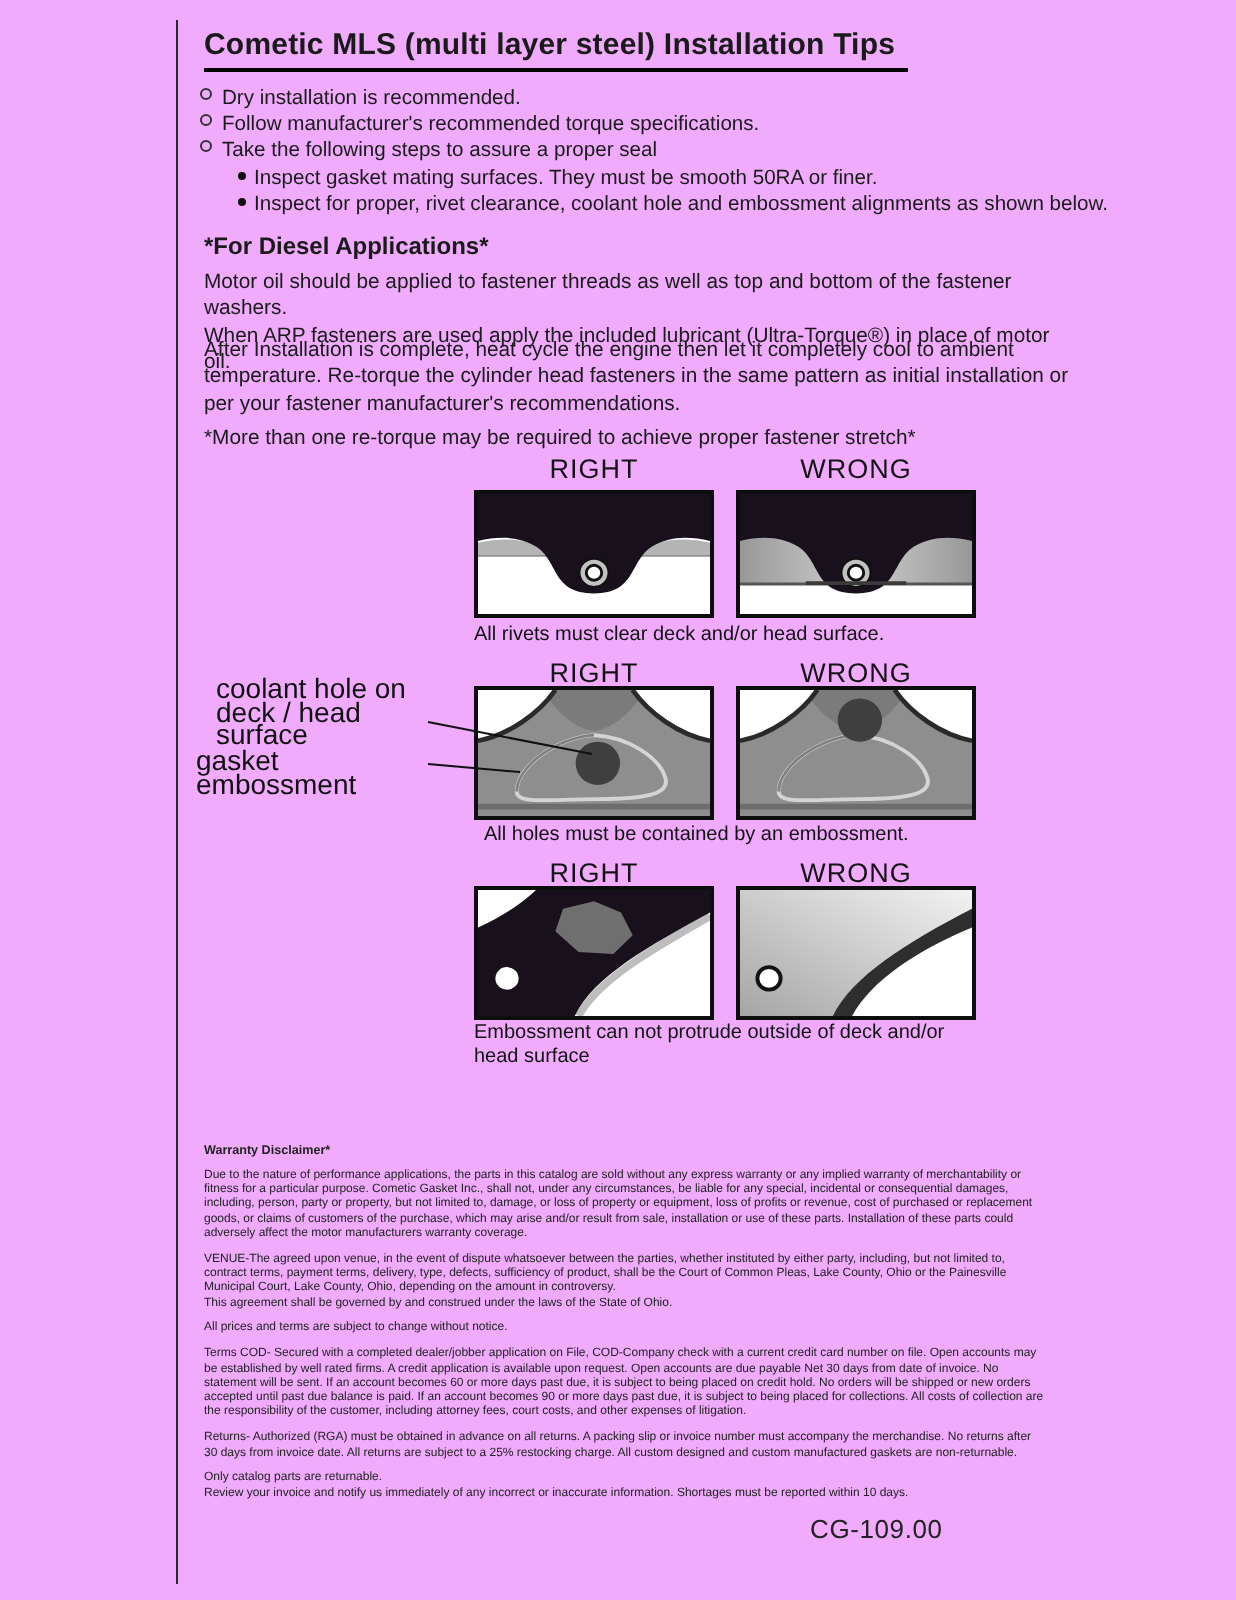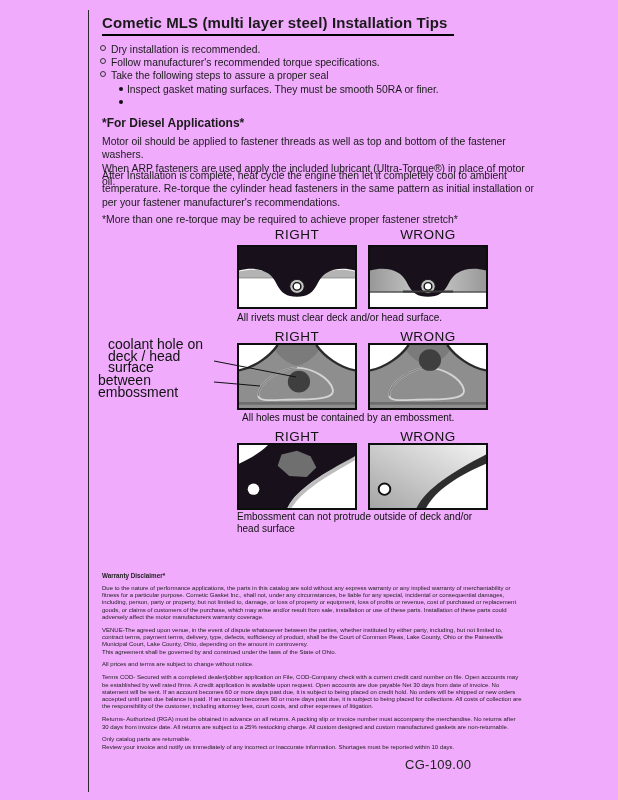--- a/index.html
+++ b/index.html
@@ -60,21 +60,21 @@
 
   <div class="vrule"></div>
 
   <h1 class="title">Cometic MLS (multi layer steel) Installation Tips</h1>
 
   <div class="bullets">
     <div class="bl"><span class="mk-open"></span><span>Dry installation is recommended.</span></div>
     <div class="bl"><span class="mk-open"></span><span>Follow manufacturer's recommended torque specifications.</span></div>
     <div class="bl"><span class="mk-open"></span><span>Take the following steps to assure a proper seal</span></div>
     <div class="bl sub"><span class="mk-dot"></span><span>Inspect gasket mating surfaces.  They must be smooth 50RA or finer.</span></div>
-    <div class="bl sub"><span class="mk-dot"></span></div>
+    <div class="bl sub"><span class="mk-dot"></span><span>Inspect for proper, rivet clearance, coolant hole and embossment alignments as shown below.</span></div>
   </div>
 
   <div class="diesel-head">*For Diesel Applications*</div>
 
   <p class="para p1"><span>Motor oil should be applied to fastener threads as well as top and bottom of the fastener washers.</span><br><span>When ARP fasteners are used apply the included lubricant (Ultra-Torque®) in place of motor oil.</span></p>
 
   <p class="para p3">*More than one re-torque may be required to achieve proper fastener stretch*</p>
 
   <p class="para p2">After Installation is complete, heat cycle the engine then let it completely cool to ambient temperature. Re-torque the cylinder head fasteners in the same pattern as initial installation or per your fastener manufacturer's recommendations.</p>
 
@@ -149,21 +149,21 @@
         <path d="M40,0 C32,12 16,24 0,27" stroke="#2a2a2a" stroke-width="2.5" fill="none"></path>
         <path d="M80,0 C88,12 104,24 120,27" stroke="#2a2a2a" stroke-width="2.5" fill="none"></path>
         <path d="M20,54 C20,40 42,25 60,24 C78,25 94,36 97,47 C99,55 88,58 62,58 C36,58 20,61 20,54 Z" fill="none" stroke="#d4d4d4" stroke-width="2"></path>
         <path d="M20,54 C20,40 42,25 60,24" fill="none" stroke="#3a3a3a" stroke-width="1.4" opacity="0.55"></path>
         <line x1="0" y1="62" x2="120" y2="62" stroke="#6d6d6d" stroke-width="3"></line>
         <circle cx="62" cy="16" r="11.5" fill="#3f3f3f"></circle>
       </svg>
     </div>
 
     <div class="ann ann1"><span>coolant hole on</span><br><span>deck / head surface</span></div>
-    <div class="ann ann2">between embossment</div>
+    <div class="ann ann2">gasket embossment</div>
 
     <div class="caption cap2">All holes must be contained by an embossment.</div>
   </div>
 
   <div class="row3">
     <div class="dg-label lbl-L">RIGHT</div>
     <div class="dg-label lbl-R">WRONG</div>
 
     <div class="dgbox box-L">
       <svg viewBox="0 0 120 67" preserveAspectRatio="none">

